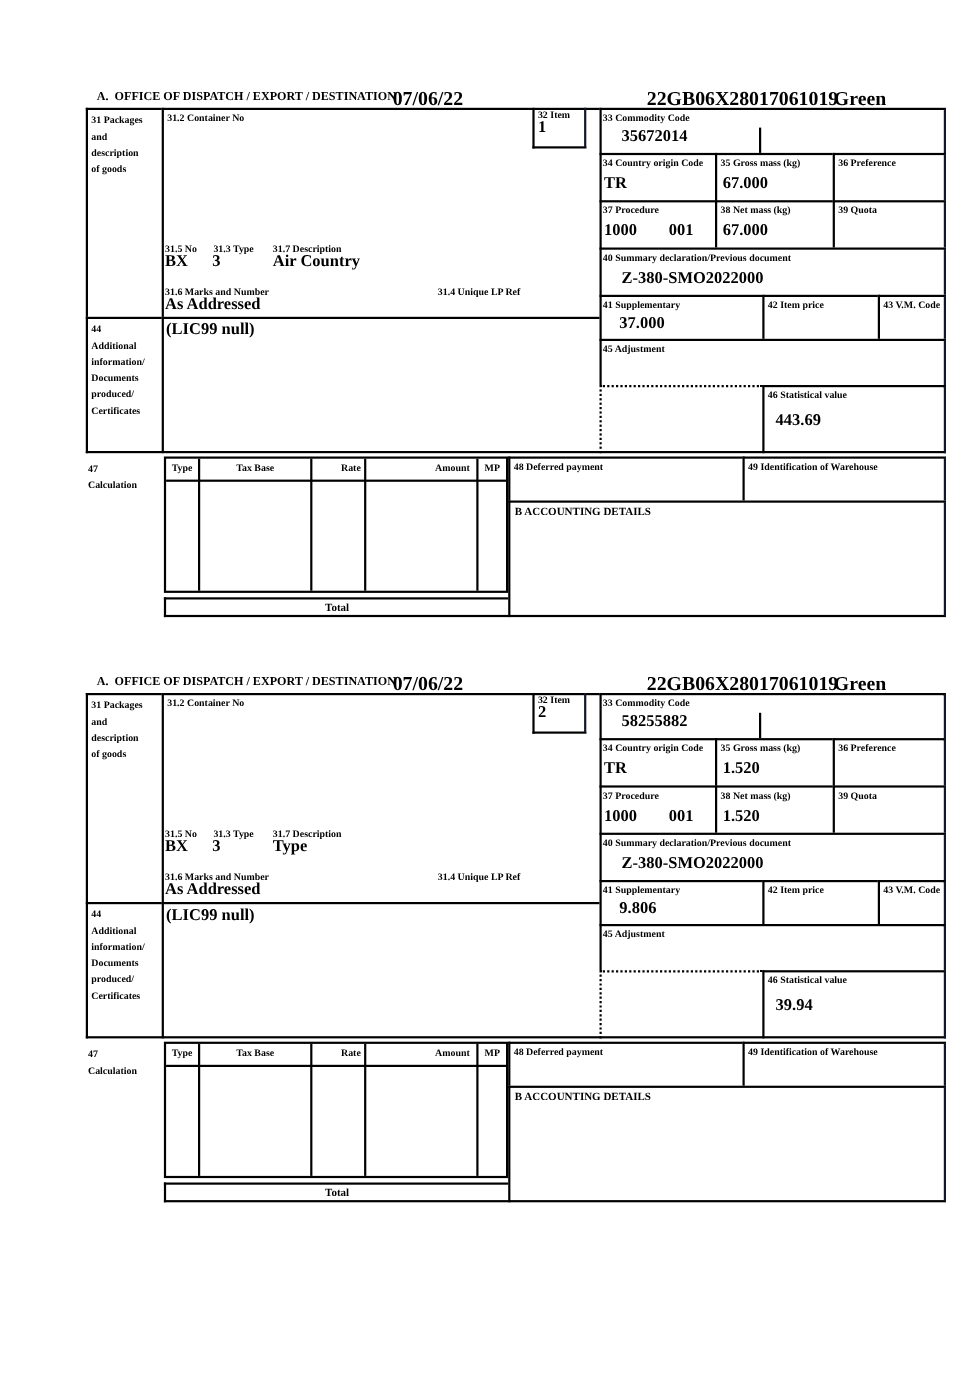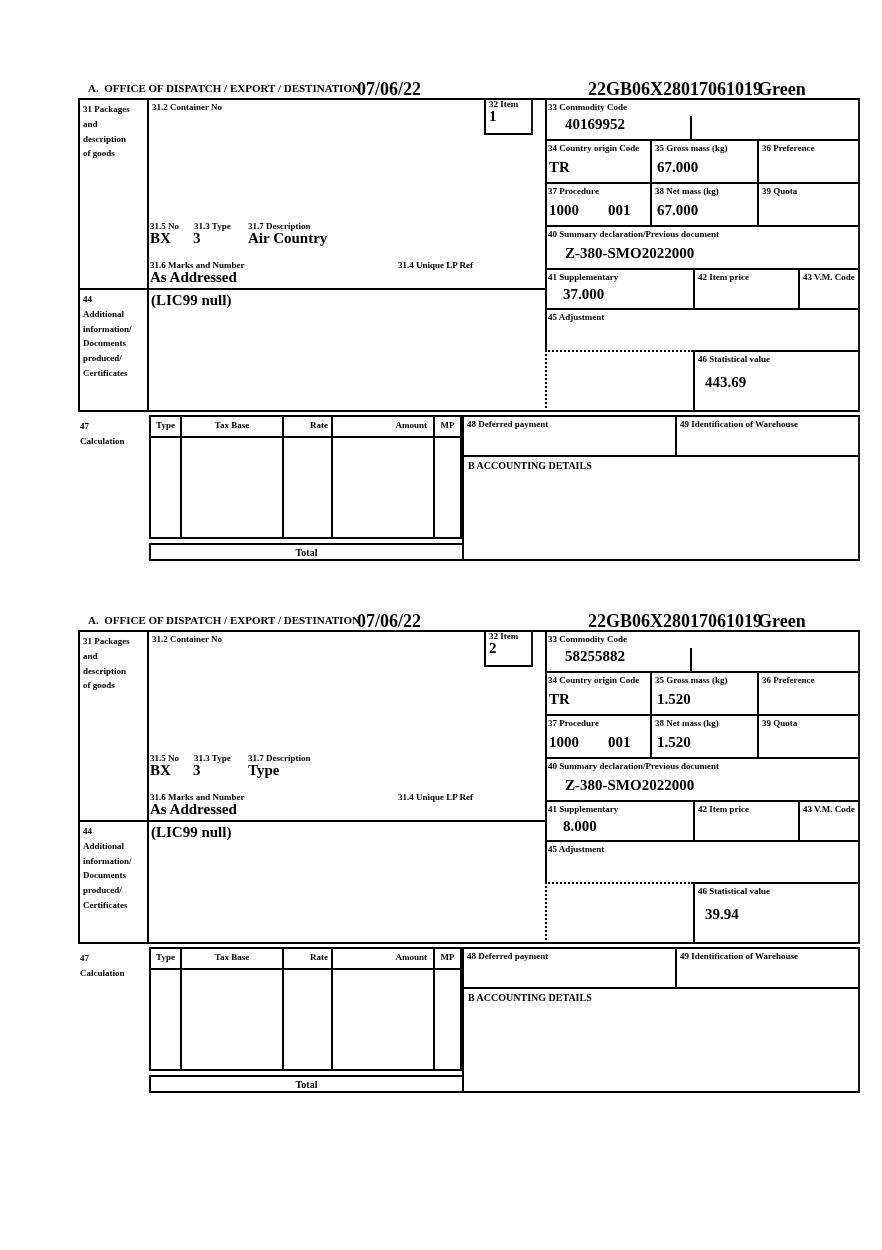--- a/index.html
+++ b/index.html
@@ -72,21 +72,21 @@
     <div class="b bl bt" style="left:147px;top:207px;width:398px;height:124px;">
       <div class="v" style="left:2px;top:3px;">(LIC99 null)</div>
     </div>
 
     <div class="b hline" style="left:78px;top:329px;width:782px;"></div>
     <div class="b vline" style="left:545px;top:17px;height:252px;"></div>
     <div class="b dotl" style="left:545px;top:269px;height:62px;width:0;"></div>
 
     <div class="b bt br" style="left:545px;top:17px;width:315px;height:41px;">
       <span class="lbl pad" style="position:absolute;left:0;top:0;">33 Commodity Code</span>
-      <div class="v" style="left:20px;top:17px;">40169952</div>
+      <div class="v" style="left:20px;top:17px;">35672014</div>
       <div class="b vline" style="left:145px;top:16px;height:23px;"></div>
     </div>
 
     <div class="b bt" style="left:545px;top:58px;width:105px;height:43px;">
       <span class="lbl pad" style="position:absolute;left:0;top:0;">34 Country origin Code</span>
       <div class="v" style="left:4px;top:19px;">TR</div>
     </div>
     <div class="b bt bl" style="left:650px;top:58px;width:107px;height:43px;">
       <span class="lbl pad" style="position:absolute;left:0;top:0;">35 Gross mass (kg)</span>
       <div class="v" style="left:5px;top:19px;">67.000</div>
@@ -246,21 +246,21 @@
       <span class="lbl pad" style="position:absolute;left:0;top:0;">39 Quota</span>
     </div>
 
     <div class="b bt br" style="left:545px;top:144px;width:315px;height:43px;">
       <span class="lbl pad" style="position:absolute;left:0;top:0;">40 Summary declaration/Previous document</span>
       <div class="v" style="left:20px;top:19px;">Z-380-SMO2022000</div>
     </div>
 
     <div class="b bt" style="left:545px;top:187px;width:148px;height:40px;">
       <span class="lbl pad" style="position:absolute;left:0;top:0;">41 Supplementary</span>
-      <div class="v" style="left:18px;top:17px;">8.000</div>
+      <div class="v" style="left:18px;top:17px;">9.806</div>
     </div>
     <div class="b bt bl" style="left:693px;top:187px;width:105px;height:40px;">
       <span class="lbl pad" style="position:absolute;left:0;top:0;">42 Item price</span>
     </div>
     <div class="b bt bl br" style="left:798px;top:187px;width:62px;height:40px;">
       <span class="lbl pad" style="position:absolute;left:0;top:0;">43 V.M. Code</span>
     </div>
 
     <div class="b bt br" style="left:545px;top:227px;width:315px;height:42px;">
       <span class="lbl pad" style="position:absolute;left:0;top:0;">45 Adjustment</span>

